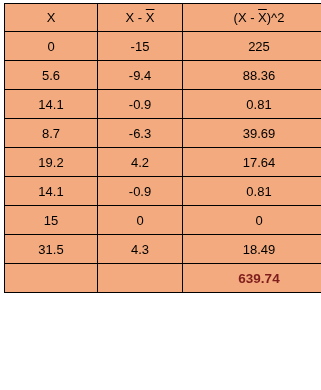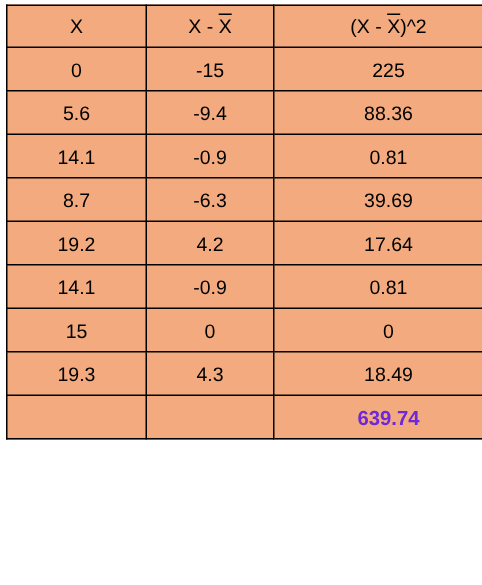--- a/index.html
+++ b/index.html
@@ -65,21 +65,21 @@
     border-top: 1.5px solid #000000;
   }
   tr.total-row td.blank.first {
     border-left: none;
   }
   tr.total-row td.total-cell {
     border: 1.5px solid #000000;
     height: 40px;
   }
   .total-value {
-    color: #6d28d9;
+    color: #7f1d1d;
     font-weight: bold;
     font-size: 13.5px;
   }
 </style>
 </head>
 <body>
 
 <table id="variance-table">
   <colgroup>
     <col class="col-x">
@@ -128,21 +128,21 @@
         <td class="c1">14.1</td>
         <td class="c2">-0.9</td>
         <td class="c3">0.81</td>
       </tr>
       <tr>
         <td class="c1">15</td>
         <td class="c2">0</td>
         <td class="c3">0</td>
       </tr>
       <tr>
-        <td class="c1">19.3</td>
+        <td class="c1">31.5</td>
         <td class="c2">4.3</td>
         <td class="c3">18.49</td>
       </tr>
     </tbody>
   <tfoot>
     <tr class="total-row">
       <td class="c1 blank first"></td>
       <td class="c2 blank"></td>
       <td class="c3 total-cell">
         <span class="total-value">639.74</span>

